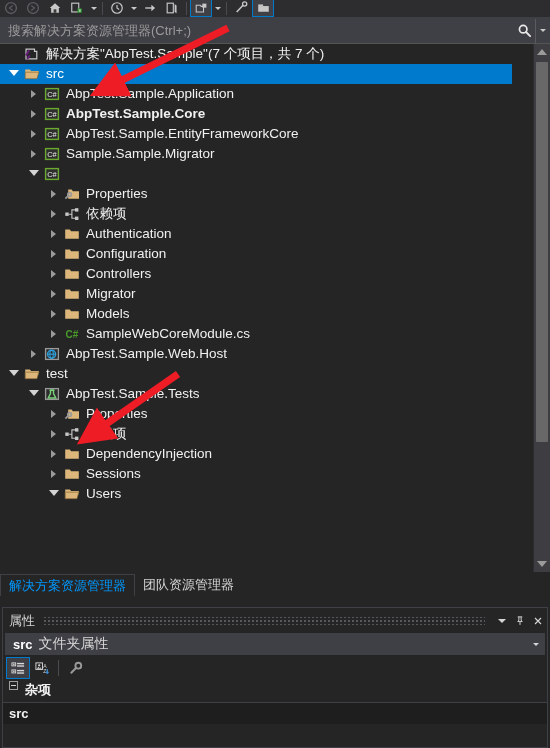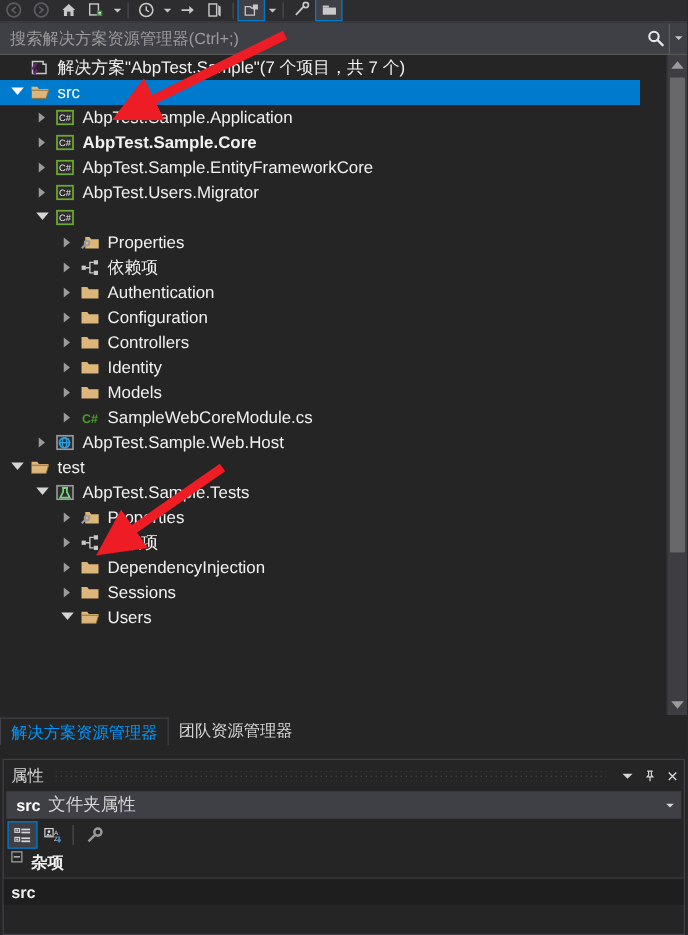--- a/index.html
+++ b/index.html
@@ -503,21 +503,21 @@
           <span class="tw">
             <span class="tri-collapsed"></span>
           </span>
           <span class="ico">
             <svg width="16" height="16" viewBox="0 0 16 16">
               <rect x="1.6" y="2.6" width="12.8" height="10.8" fill="#2d2d2d" stroke="#6ca92f" stroke-width="1.4"></rect>
               <text x="8" y="11" font-size="7.4" fill="#e8e8e8" text-anchor="middle" font-family="Liberation Sans, sans-serif">C#</text>
             </svg>
           </span>
           <span class="lbl-gap"></span>
-          <span class="label">AbpTest.Users.Migrator</span>
+          <span class="label">Sample.Sample.Migrator</span>
         </div>
         <div class="row">
           <span style="flex: 0 0 26px;"></span>
           <span class="tw">
             <span class="tri-expanded"></span>
           </span>
           <span class="ico">
             <svg width="16" height="16" viewBox="0 0 16 16">
               <rect x="1.6" y="2.6" width="12.8" height="10.8" fill="#2d2d2d" stroke="#6ca92f" stroke-width="1.4"></rect>
               <text x="8" y="11" font-size="7.4" fill="#e8e8e8" text-anchor="middle" font-family="Liberation Sans, sans-serif">C#</text>
@@ -599,21 +599,21 @@
           <span style="flex: 0 0 46px;"></span>
           <span class="tw">
             <span class="tri-collapsed"></span>
           </span>
           <span class="ico">
             <svg width="16" height="16" viewBox="0 0 16 16">
               <path d="M1.2 3.6 h4.6 l1.3 1.7 h7.7 v7.4 h-13.6 z" fill="#dcb67a"></path>
             </svg>
           </span>
           <span class="lbl-gap"></span>
-          <span class="label">Identity</span>
+          <span class="label">Migrator</span>
         </div>
         <div class="row">
           <span style="flex: 0 0 46px;"></span>
           <span class="tw">
             <span class="tri-collapsed"></span>
           </span>
           <span class="ico">
             <svg width="16" height="16" viewBox="0 0 16 16">
               <path d="M1.2 3.6 h4.6 l1.3 1.7 h7.7 v7.4 h-13.6 z" fill="#dcb67a"></path>
             </svg>

